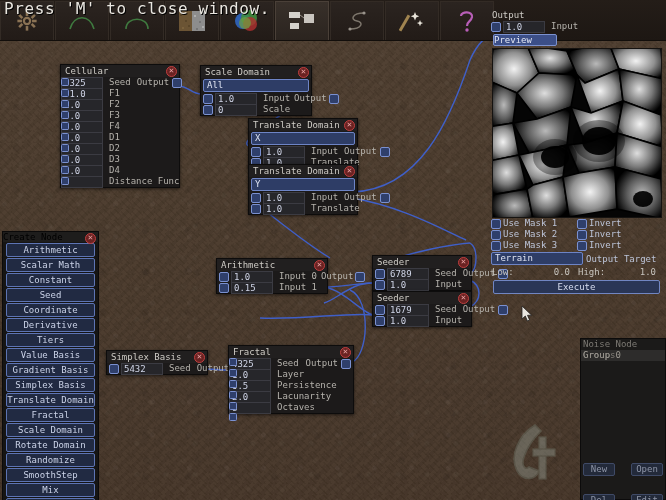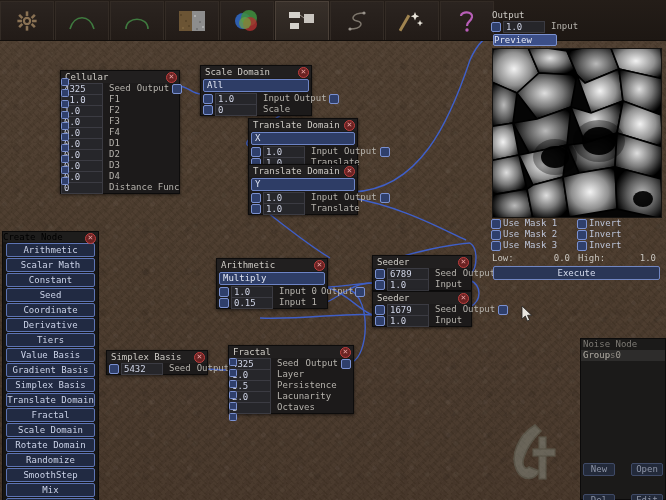--- a/index.html
+++ b/index.html
@@ -282,23 +282,24 @@
     </span>
   </div>
   <div class="tbtn">
     <span>
       <svg width="22" height="24" viewBox="0 0 22 24">
         <path d="M5,7 C5,2 17,2 16,8 C15,13 11,12 11,17" fill="none" stroke="#b85fb8" stroke-width="2.2"></path>
         <circle cx="11" cy="21" r="1.7" fill="#b85fb8"></circle>
       </svg>
     </span>
   </div>
-</div>
-
-<div class="node" style="left:60px;top:70px;width:118px;">
+  <div id="hint">Press 'M' to close window.</div>
+</div>
+
+<div class="node" style="left:60px;top:64px;width:118px;">
   <div class="ttl">
     <span>Cellular</span>
     <span class="closebtn">✕</span>
   </div>
   <div class="row">
     <div class="val">4325</div>
     <div class="lbl">Seed</div>
     <div class="lbl out">Output</div>
     <div class="sock"></div>
   </div>
@@ -413,21 +414,20 @@
     <div class="val">1.0</div>
     <div class="lbl">Translate</div>
   </div>
 </div>
 
 <div class="node" style="left:216px;top:258px;width:110px;">
   <div class="ttl">
     <span>Arithmetic</span>
     <span class="closebtn">✕</span>
   </div>
-  <div class="combo">Multiply</div>
   <div class="row">
     <div class="sock"></div>
     <div class="val">1.0</div>
     <div class="lbl">Input 0</div>
     <div class="lbl" style="padding-left:4px">Output</div>
     <div class="sock"></div>
   </div>
   <div class="row">
     <div class="sock"></div>
     <div class="val">0.15</div>
@@ -640,20 +640,24 @@
   <div class="mrow">
     <div class="c1">
         <span class="chk"></span>
         <span class="mtxt">Use Mask 3</span>
       </div>
     <div class="c2">
         <span class="chk"></span>
         <span class="mtxt">Invert</span>
       </div>
   </div>
+  <div class="tgtrow">
+    <div id="tgtcombo">Terrain</div>
+    <span class="mtxt" style="padding-left:3px">Output Target</span>
+  </div>
   <div class="lohi">
     <span class="k">Low:</span>
     <span class="v">0.0</span>
     <span class="k">High:</span>
     <span class="v">1.0</span>
   </div>
   <div id="execbtn">Execute</div>
 </div>
 
 <div id="groups">

